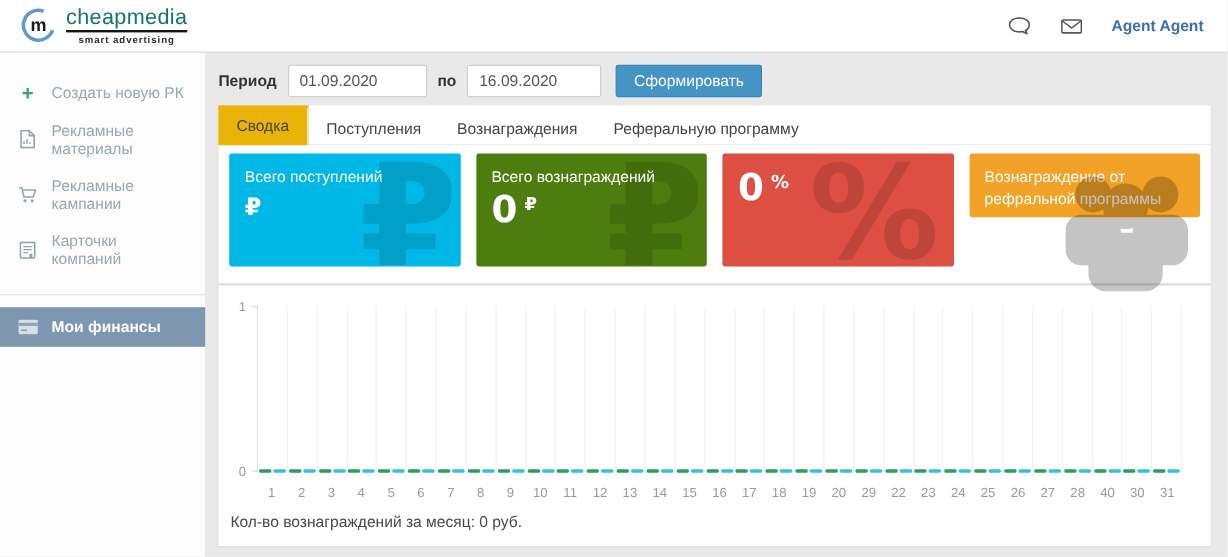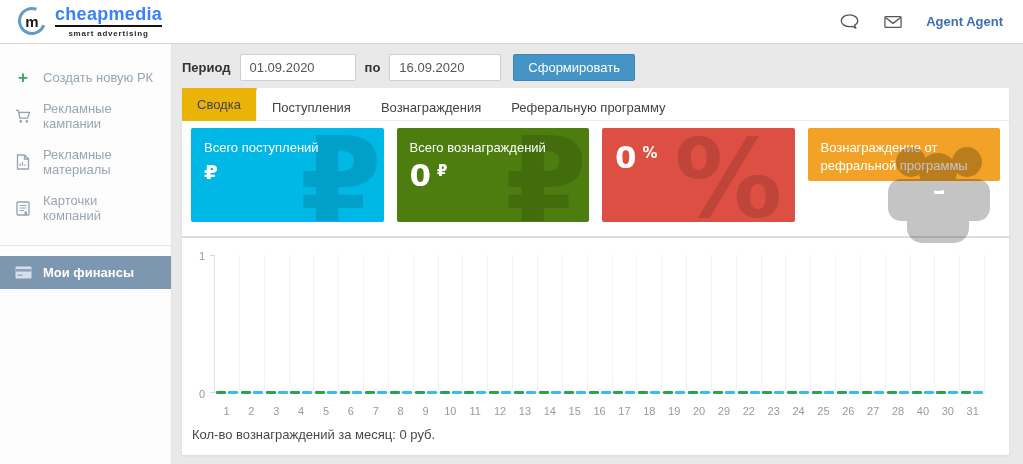--- a/index.html
+++ b/index.html
@@ -11,21 +11,21 @@
   
   .header { position:absolute; left:0; top:0; width:1023px; height:44px; background:#fff;
             border-bottom:1px solid #d9d9d9; display:flex; align-items:center; padding:0 18px; z-index:5; }
   .brand { display:flex; align-items:center; gap:9px; }
   .logo-mark { position:relative; width:28px; height:28px; flex:0 0 auto; }
   .logo-ring { position:absolute; inset:0; border-radius:50%; border:3px solid #5f9bcb;
                border-right-color:transparent; transform:rotate(-25deg); }
   .logo-m { position:absolute; inset:0; display:flex; align-items:center; justify-content:center;
             font-weight:700; font-size:15px; color:#1b1b1b; }
   .brand-text { display:flex; flex-direction:column; align-items:center; }
-  .brand-name { font-size:18px; font-weight:700; color:#3b82f6; letter-spacing:.3px;
+  .brand-name { font-size:18px; font-weight:400; color:#0f766e; letter-spacing:.3px;
                 border-bottom:2px solid #141414; padding-bottom:1px; line-height:1.05; }
   .brand-tagline { font-size:8px; font-weight:700; color:#2b2b2b; letter-spacing:.8px; margin-top:2px; }
   .header-spacer { flex:1; }
   .hdr-icon { width:22px; height:18px; margin-right:22px; cursor:pointer; display:flex; align-items:center; justify-content:center; }
   .user-name { color:#3c6eb4; font-weight:700; font-size:13px; cursor:pointer; margin-right:2px; }
   
   .sidebar { position:absolute; left:0; top:44px; width:172px; height:420px; background:#fdfdfd;
              border-right:1px solid #e2e2e2; padding-top:18px; z-index:4; }
   .side-item { display:flex; align-items:center; gap:11px; padding:8px 14px; cursor:pointer;
                color:#98a6b5; font-size:13px; }
@@ -117,37 +117,37 @@
 <div class="sidebar">
   <div id="sidebar-list">
       <div class="side-item">
         <span class="side-ico">
           <span class="plus-glyph">+</span>
         </span>
         <span class="side-label">Создать новую РК</span>
       </div>
       <div class="side-item">
         <span class="side-ico">
+          <svg width="14" height="16" viewBox="0 0 14 16">
+            <path d="M1.5 1 h7 l4 4 v10 h-11 Z" fill="none" stroke="#93a3b4" stroke-width="1.3" stroke-linejoin="round"></path>
+            <path d="M8.5 1 v4 h4" fill="none" stroke="#93a3b4" stroke-width="1.3"></path>
+            <path d="M4 12 v-2.5 M6.5 12 v-4 M9 12 v-1.5" stroke="#93a3b4" stroke-width="1.2"></path>
+          </svg>
+        </span>
+        <span class="side-label">Рекламные материалы</span>
+      </div>
+      <div class="side-item">
+        <span class="side-ico">
           <svg width="16" height="15" viewBox="0 0 17 16">
             <path d="M1 1.5 h2.4 l1.8 8.2 h8.3 l1.9-6.2 H4" fill="none" stroke="#93a3b4" stroke-width="1.4" stroke-linejoin="round"></path>
             <circle cx="6.2" cy="13.2" r="1.4" fill="#93a3b4"></circle>
             <circle cx="12.6" cy="13.2" r="1.4" fill="#93a3b4"></circle>
           </svg>
         </span>
         <span class="side-label">Рекламные кампании</span>
-      </div>
-      <div class="side-item">
-        <span class="side-ico">
-          <svg width="14" height="16" viewBox="0 0 14 16">
-            <path d="M1.5 1 h7 l4 4 v10 h-11 Z" fill="none" stroke="#93a3b4" stroke-width="1.3" stroke-linejoin="round"></path>
-            <path d="M8.5 1 v4 h4" fill="none" stroke="#93a3b4" stroke-width="1.3"></path>
-            <path d="M4 12 v-2.5 M6.5 12 v-4 M9 12 v-1.5" stroke="#93a3b4" stroke-width="1.2"></path>
-          </svg>
-        </span>
-        <span class="side-label">Рекламные материалы</span>
       </div>
       <div class="side-item">
         <span class="side-ico">
           <svg width="14" height="15" viewBox="0 0 14 15">
             <rect x="1" y="1" width="12" height="13" rx="1" fill="none" stroke="#93a3b4" stroke-width="1.3"></rect>
             <path d="M3.5 4.5 h7 M3.5 7 h7 M3.5 9.5 h4" stroke="#93a3b4" stroke-width="1.1"></path>
             <rect x="8.5" y="10.5" width="2.5" height="3.5" fill="#93a3b4"></rect>
           </svg>
         </span>
         <span class="side-label">Карточки компаний</span>

